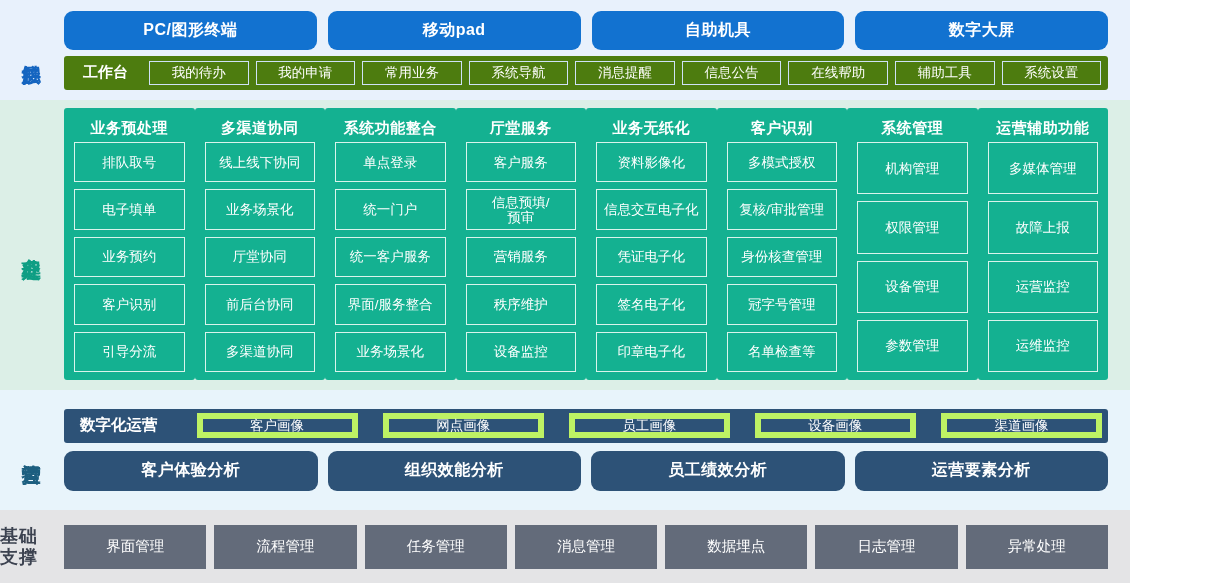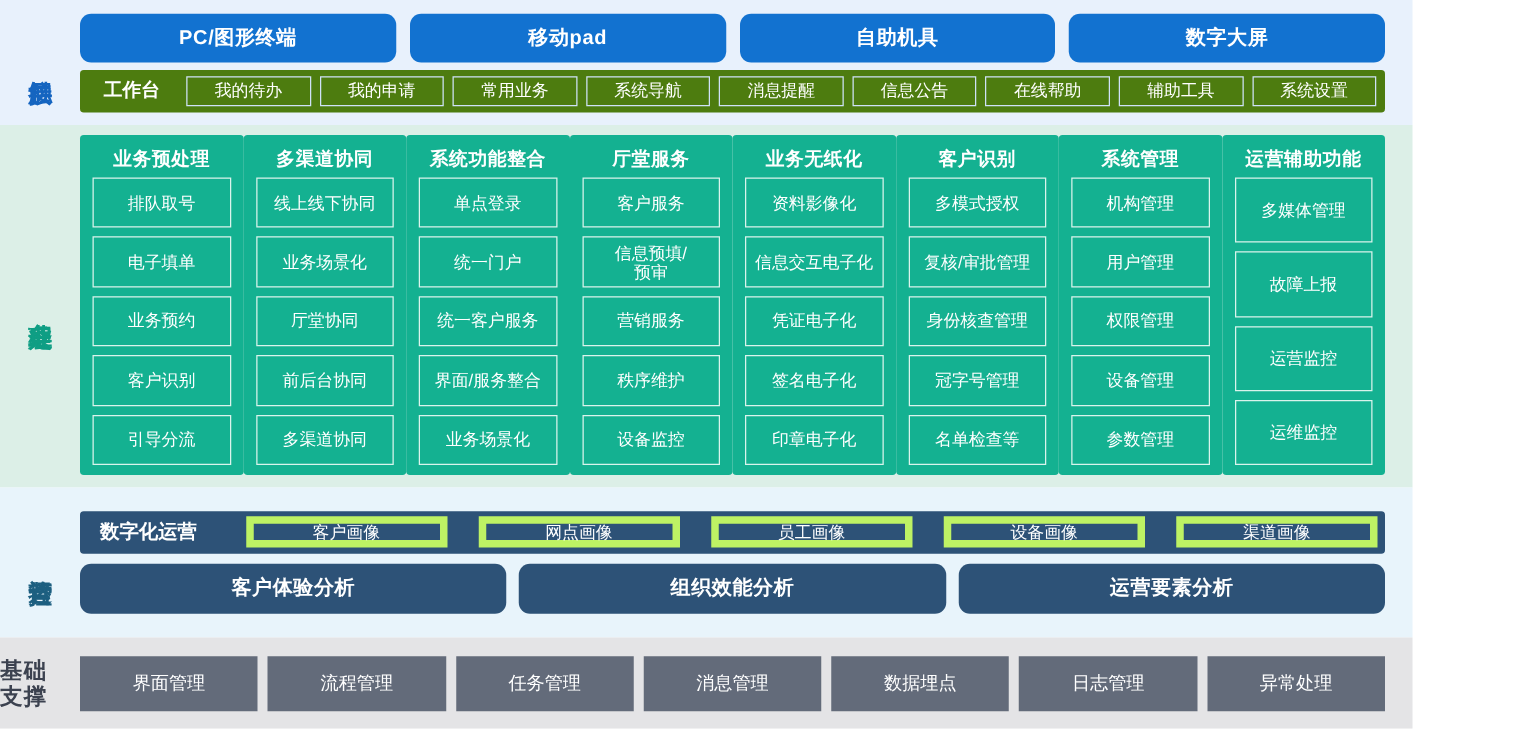--- a/index.html
+++ b/index.html
@@ -208,21 +208,20 @@
             <div class="biz-item">身份核查管理</div>
             <div class="biz-item">冠字号管理</div>
             <div class="biz-item">名单检查等</div>
           </div>
         </div>
 
         <div class="biz-col">
           <div class="biz-col-title">系统管理</div>
           <div class="biz-items">
             <div class="biz-item">机构管理</div>
-            <div class="biz-item">用户管理</div>
             <div class="biz-item">权限管理</div>
             <div class="biz-item">设备管理</div>
             <div class="biz-item">参数管理</div>
           </div>
         </div>
 
         <div class="biz-col">
           <div class="biz-col-title">运营辅助功能</div>
           <div class="biz-items">
             <div class="biz-item">多媒体管理</div>
@@ -243,20 +242,21 @@
         <div class="ops-title">数字化运营</div>
         <div class="ops-chip">客户画像</div>
         <div class="ops-chip">网点画像</div>
         <div class="ops-chip">员工画像</div>
         <div class="ops-chip">设备画像</div>
         <div class="ops-chip">渠道画像</div>
       </div>
       <div class="ops-row-bottom">
         <div class="ops-analysis">客户体验分析</div>
         <div class="ops-analysis">组织效能分析</div>
+        <div class="ops-analysis">员工绩效分析</div>
         <div class="ops-analysis">运营要素分析</div>
       </div>
     </div>
   </section>
 
   <section class="layer layer-base">
     <div class="layer-label">基础
 支撑</div>
     <div class="layer-body base-body">
       <div class="base-row">

